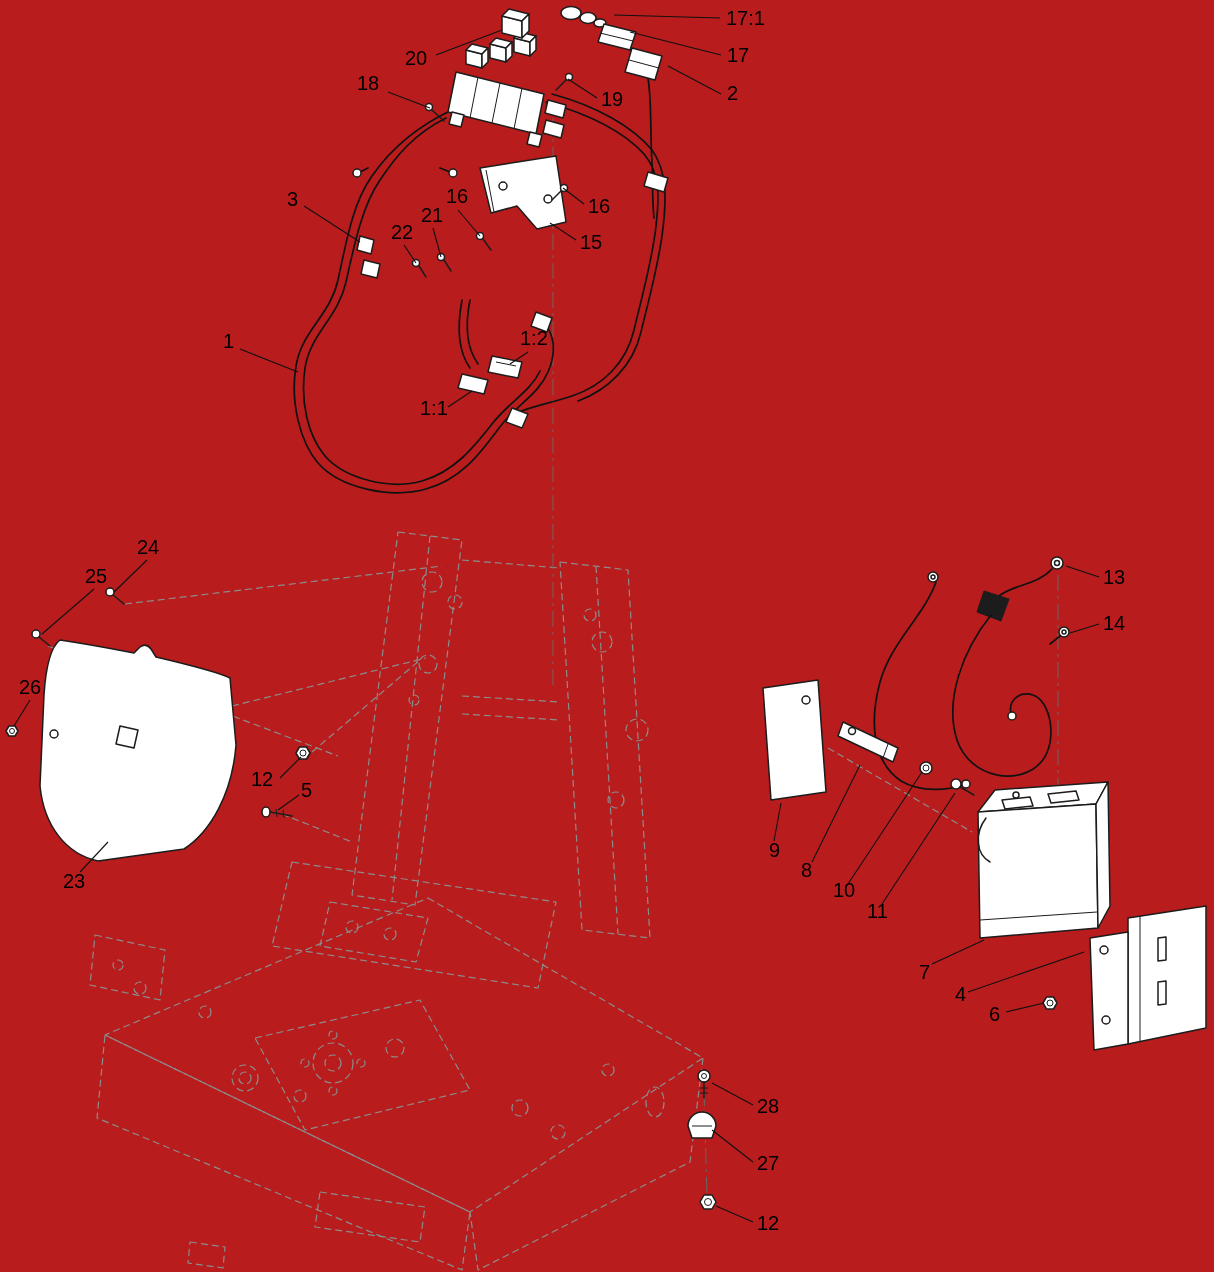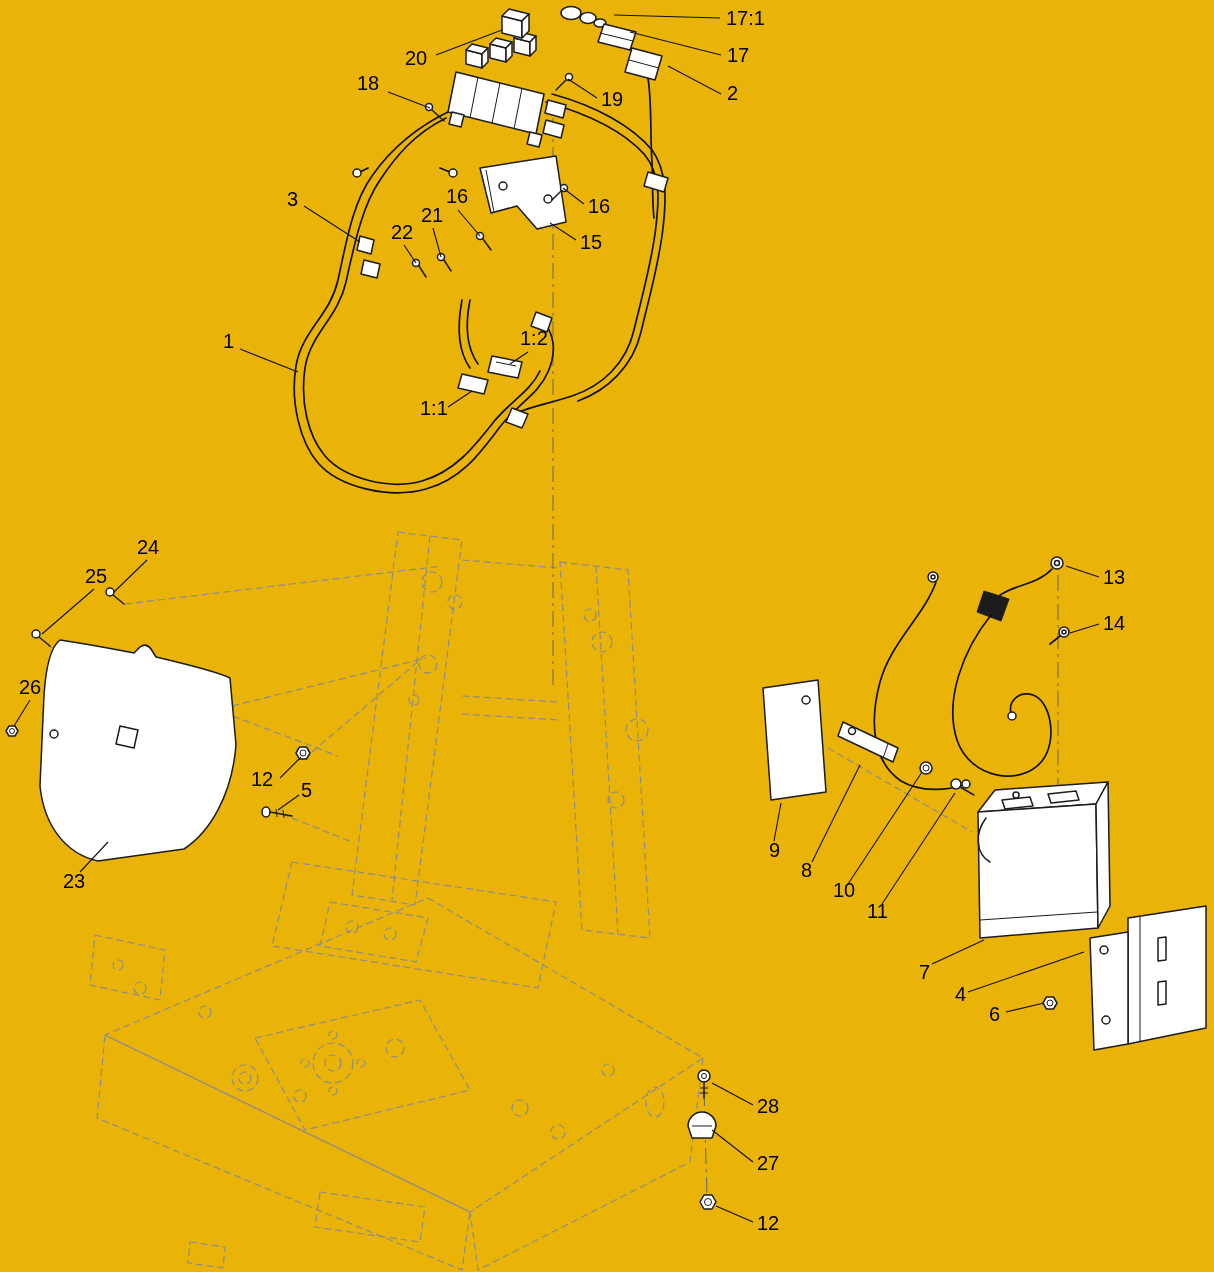--- a/index.html
+++ b/index.html
@@ -1,16 +1,16 @@
 <!DOCTYPE html>
 <html><head>
 <meta charset="utf-8">
 <style>
   html,body{margin:0;padding:0;background:#ffffff;}
-  .stage{width:1214px;height:1272px;position:relative;background:#eab308;overflow:hidden;}
+  .stage{width:1214px;height:1272px;position:relative;background:#b91c1c;overflow:hidden;}
   svg{display:block;}
   .frame{stroke:#8c8c8c;fill:none;stroke-width:1.2;stroke-dasharray:7 4;stroke-linejoin:round;}
   .part{stroke:#1c1c1c;fill:none;stroke-width:1.5;stroke-linejoin:round;stroke-linecap:round;}
   .partw{stroke:#1c1c1c;fill:#ffffff;stroke-width:1.5;stroke-linejoin:round;}
   .wire{stroke:#111;fill:none;stroke-width:1.7;stroke-linecap:round;}
   .thin{stroke:#1c1c1c;fill:none;stroke-width:1;}
   .solid{fill:#1c1c1c;stroke:#1c1c1c;stroke-width:1;}
   .cline{stroke:#666;fill:none;stroke-width:1;stroke-dasharray:16 5 3 5;}
   .leader{stroke:#111;stroke-width:1.1;}
   .callout{font-family:"Liberation Sans",sans-serif;font-size:20px;fill:#000;}

